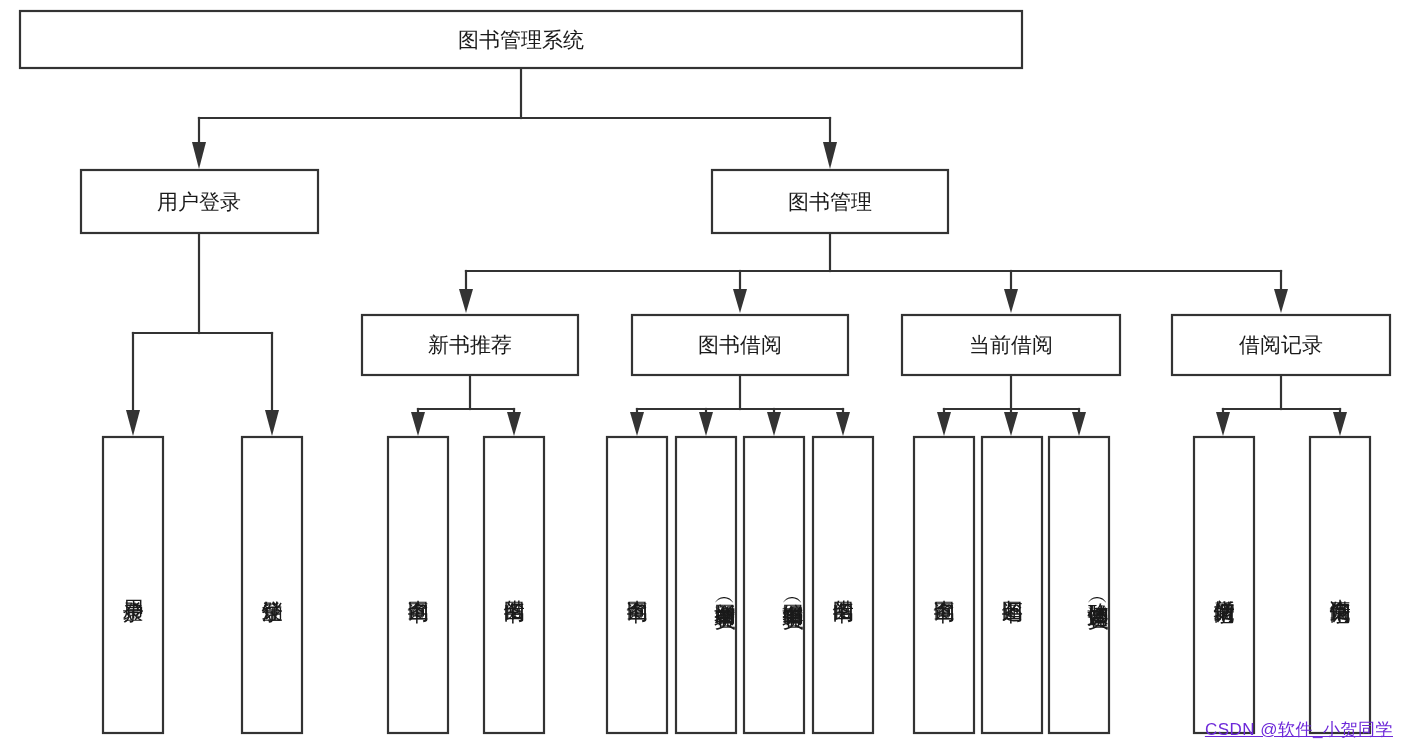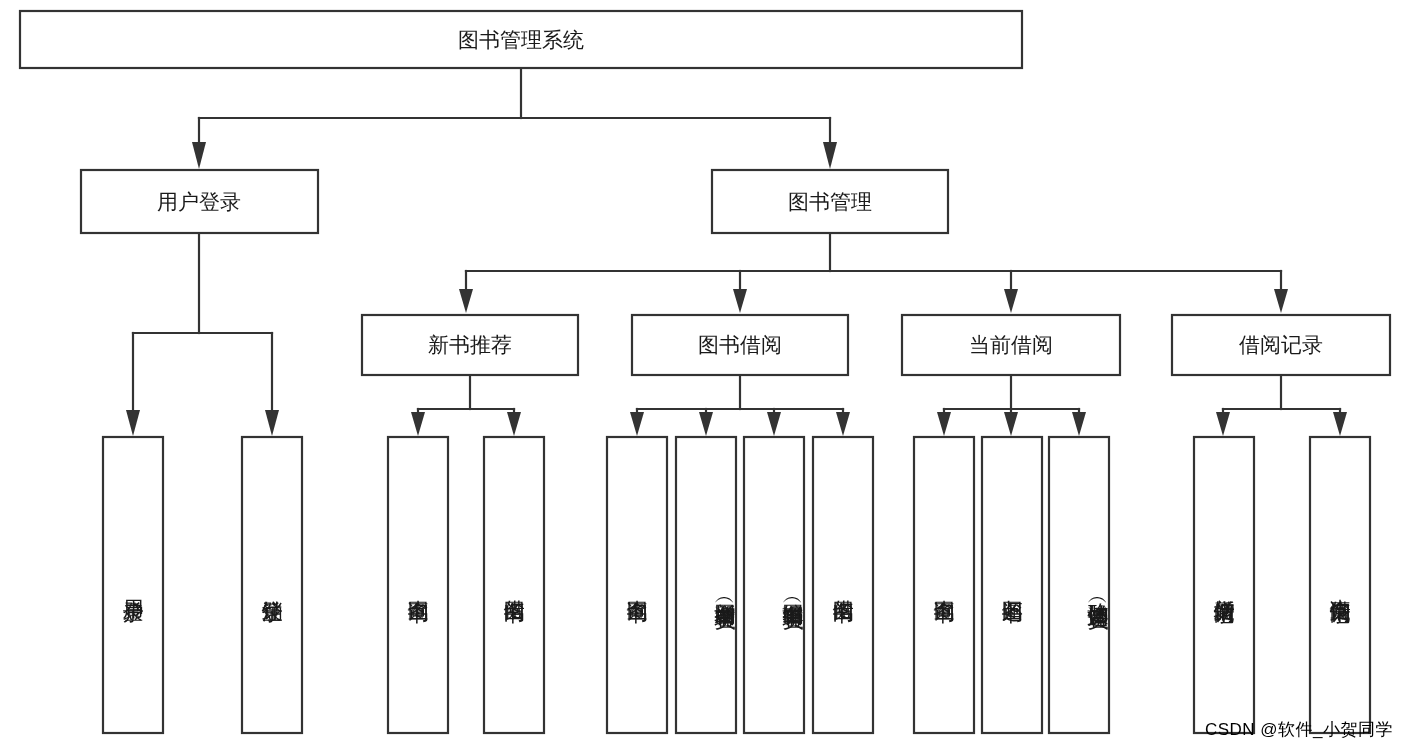--- a/index.html
+++ b/index.html
@@ -62,23 +62,24 @@
     text-align: center;
     white-space: nowrap;
     pointer-events: none;
   }
   .watermark {
     position: absolute;
     right: 12px;
     bottom: 6px;
     font-family: "Liberation Sans", "DejaVu Sans", sans-serif;
     font-size: 17px;
-    color: #000000;
+    color: #6d28d9;
     white-space: nowrap;
     letter-spacing: 0.5px;
+    text-decoration: underline;
   }
 </style>
 </head>
 <body>
 
 <div id="diagram-root">
 
   <svg class="diagram-canvas" viewBox="0 0 1405 747">
 
     <g>

